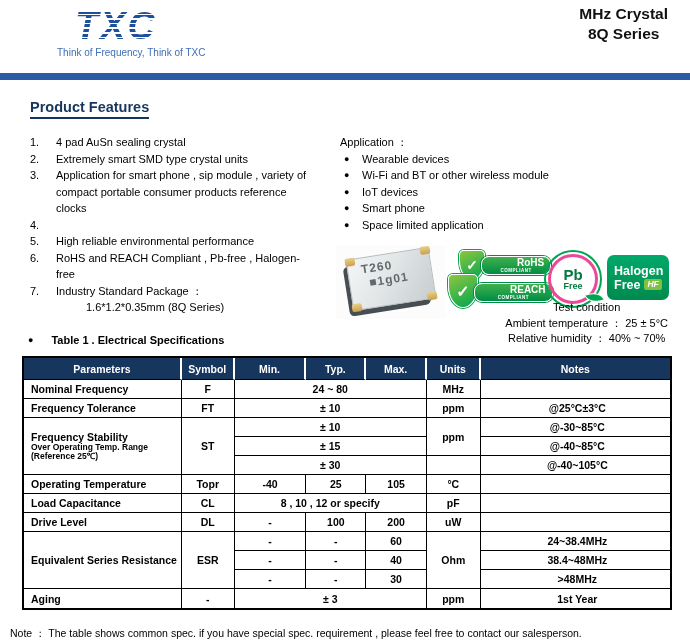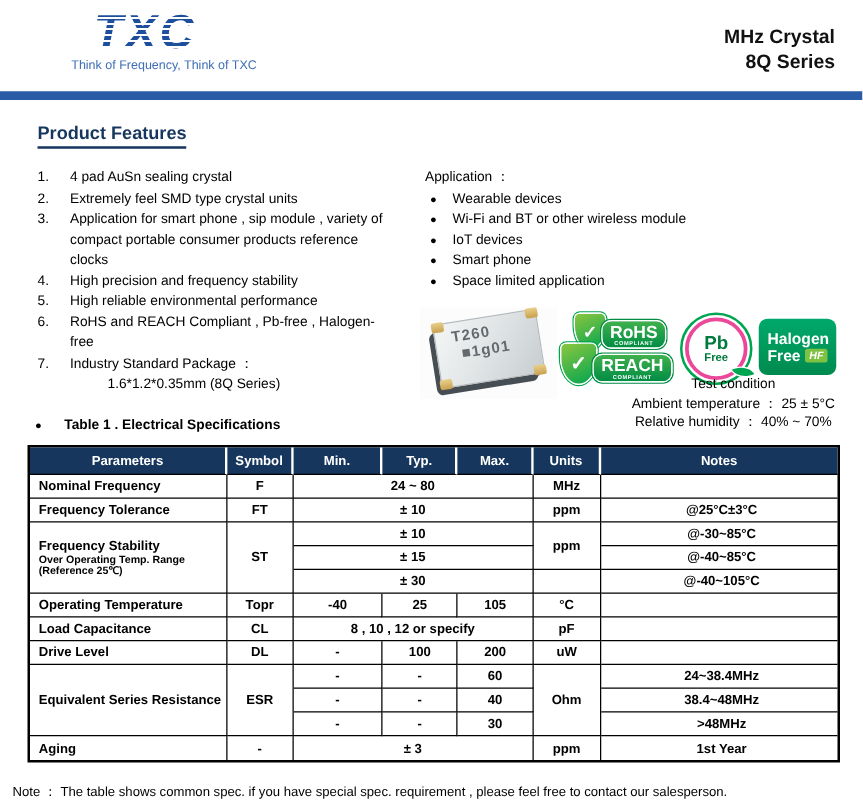--- a/index.html
+++ b/index.html
@@ -6,21 +6,21 @@
   body{width:690px;height:644px;background:#ffffff;font-family:"Liberation Sans",sans-serif;color:#000;}
   .page{position:relative;width:690px;height:644px;background:#fff;overflow:hidden;}
 
   
   .logo-block{position:absolute;left:12px;top:6px;margin-left:45px;}
   .logo-text{position:relative;display:inline-block;margin-left:18px;font-size:38px;line-height:40px;
     font-weight:bold;font-style:italic;letter-spacing:2px;color:#1d4f9c;}
   .logo-text::after{content:"";position:absolute;inset:0;
     background:repeating-linear-gradient(to bottom,transparent 0 3px,#ffffff 3px 4.6px);}
   .tagline{font-size:10px;color:#3f6fb5;margin-top:1px;}
-  .doc-title{position:absolute;right:22px;top:20px;text-align:right;font-weight:bold;font-size:15.5px;line-height:20px;color:#111;}
+  .doc-title{position:absolute;right:22px;top:4px;text-align:center;font-weight:bold;font-size:15.5px;line-height:20px;color:#111;}
   .top-bar{position:absolute;left:0;top:73px;width:690px;height:7px;background:#2a5ba6;}
 
   
   .features-heading{position:absolute;left:30px;top:99px;font-size:14.5px;font-weight:bold;color:#17365d;
     border-bottom:2px solid #17365d;padding-bottom:2px;}
   .features-list{position:absolute;left:30px;top:134px;width:305px;font-size:11px;line-height:16.5px;}
   .feat{display:flex;}
   .feat .num{width:26px;flex:none;}
   .feat .txt{width:252px;}
   .pkg-line{margin-left:56px;line-height:16.5px;}
@@ -44,21 +44,21 @@
   .chip-marking .m2{margin-left:6px;}
 
   
   .shield{position:absolute;display:flex;align-items:center;justify-content:center;
     background:linear-gradient(155deg,#8cc63f,#00a551);border:1px solid #fff;
     border-radius:5px 5px 50% 50% / 5px 5px 65% 65%;color:#fff;font-weight:bold;
     box-shadow:0 0 0 1px #00a551;}
   .banner{position:absolute;background:linear-gradient(#40b14c,#008c45);border:1px solid #fff;
     box-shadow:0 0 0 1px #008c45;border-radius:8px;color:#fff;text-align:center;
     font-weight:bold;padding:1px 6px;line-height:1.05;}
-  .banner .big{font-size:14px;} .banner .small{font-size:4.5px;letter-spacing:.5px;}
+  .banner .big{font-size:10px;margin-left:29px;} .banner .small{font-size:4.5px;letter-spacing:.5px;}
   .pbfree{position:absolute;left:544px;top:250px;width:54px;height:54px;border:2px solid #00a551;border-radius:50%;}
   .pbfree .inner{position:absolute;inset:2px;border:3px solid #ec4899;border-radius:50%;
     display:flex;flex-direction:column;align-items:center;justify-content:center;color:#007a3e;}
   .pbfree .pb{font-weight:bold;font-size:15px;line-height:15px;}
   .pbfree .free{font-weight:bold;font-size:9px;line-height:9px;}
   .leaf{position:absolute;right:-3px;bottom:2px;width:15px;height:11px;background:#00a551;
     border-radius:0 100% 0 100%;transform:rotate(-25deg);border:1px solid #fff;}
   .halogen{position:absolute;left:607px;top:255px;width:62px;height:45px;border-radius:7px;
     background:linear-gradient(180deg,#00a96b,#008a4e);color:#fff;font-weight:bold;
     display:flex;flex-direction:column;justify-content:center;padding-left:7px;box-sizing:border-box;}
@@ -107,29 +107,28 @@
   <div class="top-bar"></div>
 
   <div class="features-heading">Product Features</div>
   <div class="features-list">
     <div class="feat">
       <span class="num">1.</span>
       <span class="txt">4 pad AuSn sealing crystal</span>
     </div>
     <div class="feat">
       <span class="num">2.</span>
-      <span class="txt">Extremely feel SMD type crystal units</span>
+      <span class="txt">Extremely smart SMD type crystal units</span>
     </div>
     <div class="feat">
       <span class="num">3.</span>
       <span class="txt">Application for smart phone , sip module , variety of compact portable consumer products reference clocks</span>
     </div>
     <div class="feat">
       <span class="num">4.</span>
-      <span class="txt">High precision and frequency stability</span>
     </div>
     <div class="feat">
       <span class="num">5.</span>
       <span class="txt">High reliable environmental performance</span>
     </div>
     <div class="feat">
       <span class="num">6.</span>
       <span class="txt">RoHS and REACH Compliant , Pb-free , Halogen-free</span>
     </div>
     <div class="feat">

